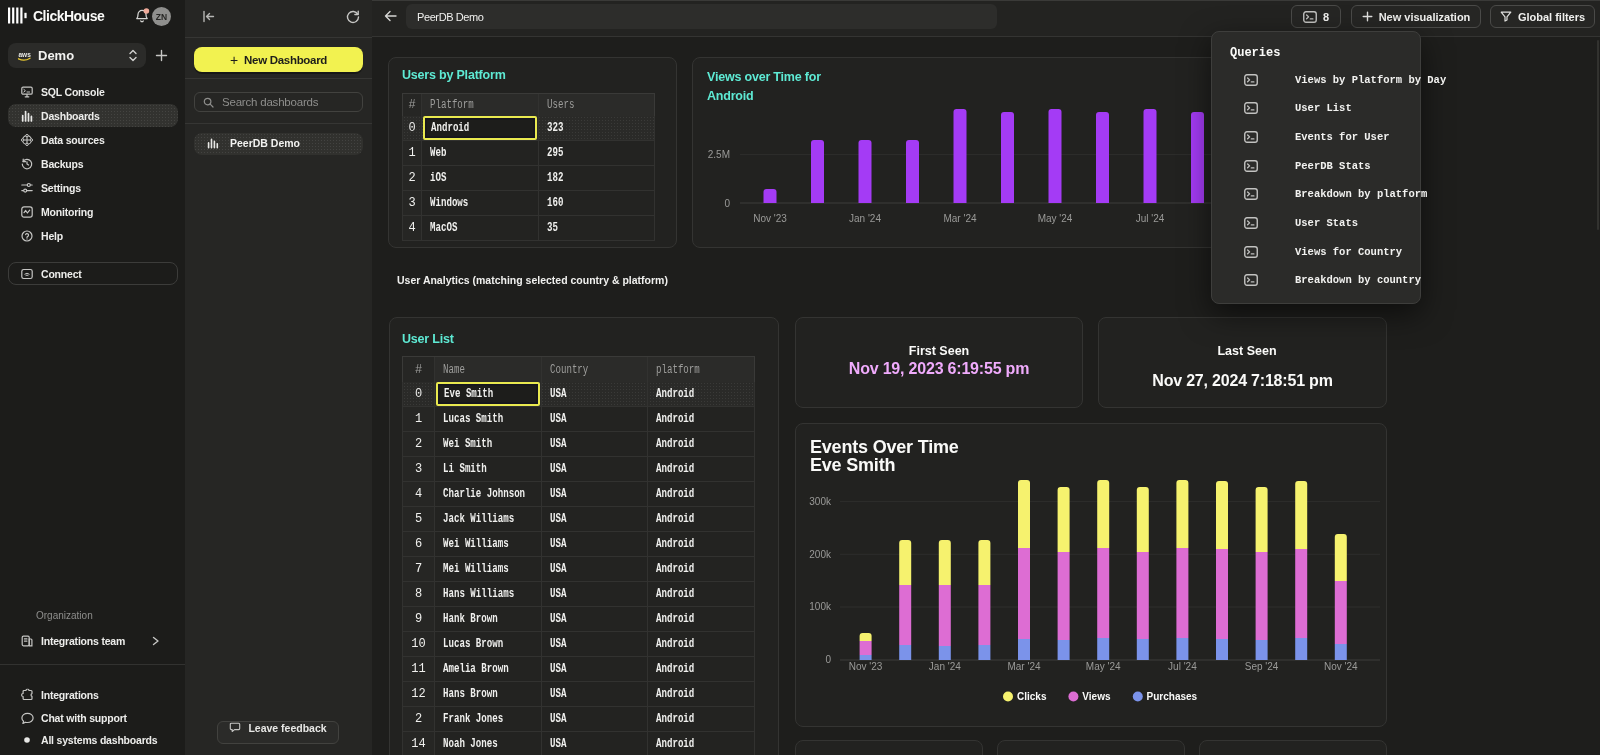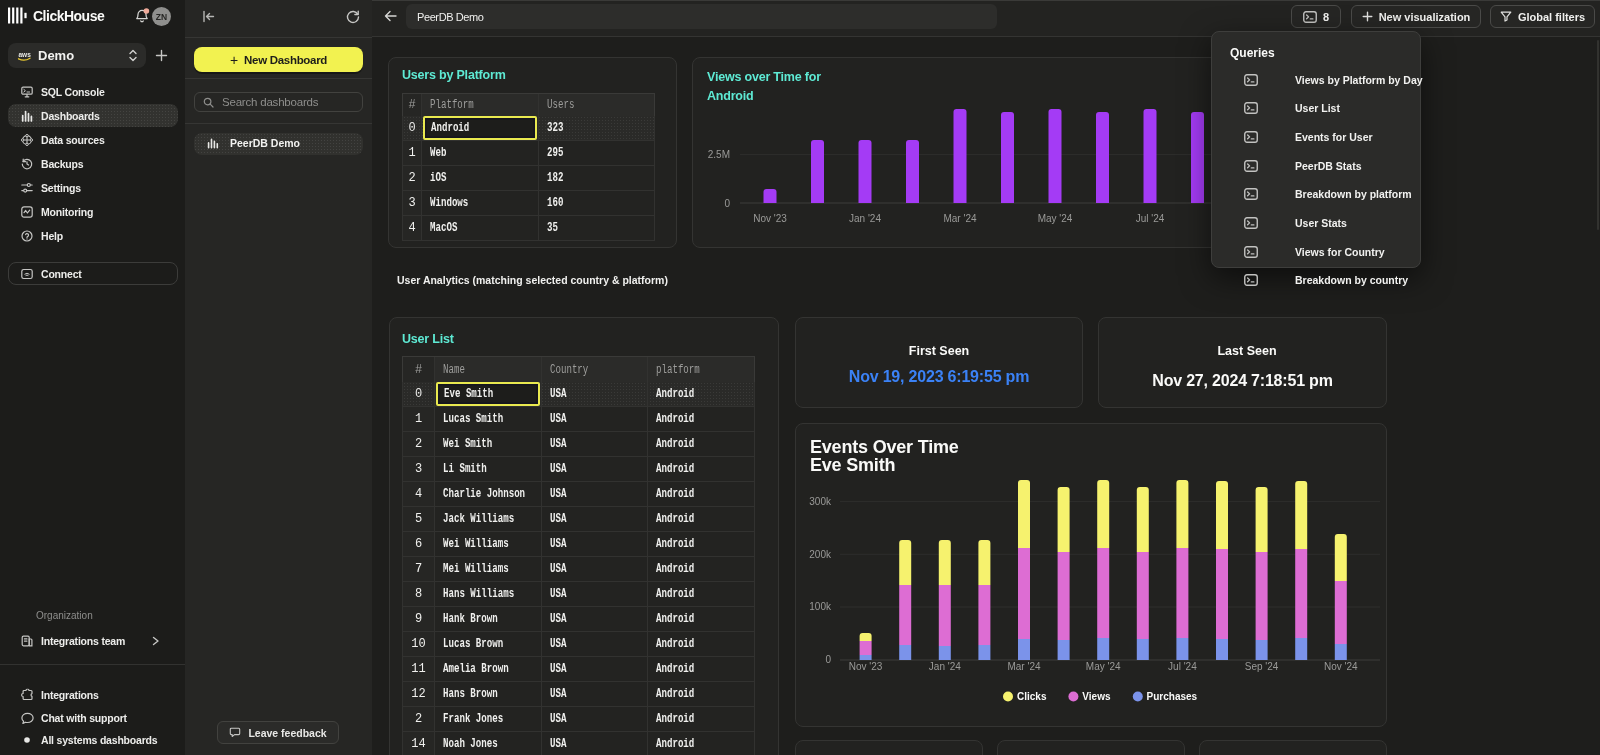--- a/index.html
+++ b/index.html
@@ -40,22 +40,22 @@
 .selcell { position:relative; padding-left:0; }
 .selcell span { position:absolute; left:1px; top:0px; right:1px; bottom:0px; border:2px solid #e9e94f;
   border-radius:2px; display:flex; align-items:center; padding-left:6px; background:#1d1d1b;
   box-shadow:inset 0 0 0 1.5px #15151f; }
 #t1 .num { width:19px; } #t1 .pf { width:117px; } #t1 .us { width:115px; }
 #t2 .num { width:32px; } #t2 .name { width:107px; } #t2 .country { width:106px; } #t2 .plat { width:106px; }
 #t2 .thead { height:26px; }
 
 .tick { fill:#9a9a98; font-size:10px; font-family:"Liberation Sans",sans-serif; }
 
-#dropdown { position:absolute; left:1211px; top:31px; width:210px; height:237px; background:#2b2b29;
-  border:1px solid #3e3e3c; border-radius:8px; box-shadow:0 10px 30px rgba(0,0,0,.55); z-index:20; }
+#dropdown { position:absolute; left:1211px; top:31px; width:210px; height:273px; background:#2b2b29;
+  border:1px solid #3e3e3c; border-radius:8px; box-shadow:0 10px 30px rgba(0,0,0,.55); z-index:20;font-family:Liberation Mono, monospace; }
 .qitem { position:absolute; left:32px; height:14px; display:flex; align-items:center; gap:9px; }
 .qitem span { color:#f2f2f0; font-size:10.5px; font-weight:600; white-space:nowrap;margin-left:28px; }
 </style></head>
 <body>
 
 <div id="sidebar">
   <svg class="abs" style="left:8px;top:7px" width="19" height="17" viewBox="0 0 19 17">
     <rect x="0" y="0.5" width="2.2" height="16" fill="#fff"></rect>
     <rect x="4.1" y="0.5" width="2.2" height="16" fill="#fff"></rect>
     <rect x="8.2" y="0.5" width="2.2" height="16" fill="#fff"></rect>
@@ -205,21 +205,21 @@
       </svg>
     <span style="margin-left:8px;color:#8e8e8c;font-size:11.5px;letter-spacing:-0.2px">Search dashboards</span>
   </div>
   <div class="abs" style="left:0;top:123px;width:187px;border-top:1px solid #363634"></div>
   <div class="abs" style="left:9px;top:133px;width:169px;height:22px;background-color:#31312e;background-image:radial-gradient(circle, #434341 0.6px, transparent 0.7px);background-size:3px 3px;border-radius:8px">
     <svg class="abs" style="left:13px;top:5px" width="12" height="11" viewBox="0 0 12 11">
         <path d="M1.6 9.8V4.9M4.5 9.8V1.4M7.4 9.8V3.4M10.3 9.8V5.7" stroke="#e8e8e6" stroke-width="1.6" stroke-linecap="round"></path>
       </svg>
     <span class="abs" style="left:36px;top:4px;color:#f2f2f0;font-size:10.5px;font-weight:700;white-space:nowrap">PeerDB Demo</span>
   </div>
-  <div class="abs" style="left:32px;top:721px;width:122px;height:23px;border:1px solid #42423f;border-radius:6px;background:#2b2b29;display:flex;align-items:center;justify-content:center;gap:7px">
+  <div class="abs" style="left:32px;top:721px;width:122px;height:23px;border:1px solid #42423f;border-radius:6px;background:#2b2b29;display:flex;justify-content:center;gap:7px">
     <svg width="12" height="11" viewBox="0 0 12 11">
         <path d="M2.3 1.2h7.4a1 1 0 0 1 1 1v4.4a1 1 0 0 1-1 1H5.5L3.2 9.5V7.6h-.9a1 1 0 0 1-1-1V2.2a1 1 0 0 1 1-1z" fill="none" stroke="#c6c6c4" stroke-width="1.1" stroke-linejoin="round"></path>
       </svg>
     <span style="color:#e8e8e6;font-size:10.5px;font-weight:600">Leave feedback</span>
   </div>
 </div>
 
 <div id="topbar"></div>
 <svg class="abs" style="left:384px;top:10px;z-index:5" width="13" height="12" viewBox="0 0 13 12">
   <path d="M12 6H1.5M6 1.5L1.5 6L6 10.5" fill="none" stroke="#d6d6d4" stroke-width="1.4" stroke-linecap="round" stroke-linejoin="round"></path>
@@ -533,21 +533,21 @@
         <i class="tx">USA</i>
       </div>
       <div class="c plat">
         <i class="tx">Android</i>
       </div>
     </div>
 </div>
 
 <div class="card" style="left:795px;top:317px;width:288px;height:91px"></div>
 <div class="abs" style="left:795px;top:344px;width:288px;text-align:center;color:#fafaf8;font-size:12.5px;font-weight:600">First Seen</div>
-<div class="abs" style="left:795px;top:368px;width:288px;text-align:center;color:#3b82f6;font-size:16px;font-weight:700;letter-spacing:-0.2px">Nov 19, 2023 6:19:55 pm</div>
+<div class="abs" style="left:795px;top:360px;width:288px;text-align:center;color:#f0abfc;font-size:16px;font-weight:700;letter-spacing:-0.2px">Nov 19, 2023 6:19:55 pm</div>
 
 <div class="card" style="left:1098px;top:317px;width:289px;height:91px"></div>
 <div class="abs" style="left:1098px;top:344px;width:298px;text-align:center;color:#fafaf8;font-size:12.5px;font-weight:700">Last Seen</div>
 <div class="abs" style="left:1098px;top:372px;width:289px;text-align:center;color:#fafaf8;font-size:16px;font-weight:700;letter-spacing:-0.2px">Nov 27, 2024 7:18:51 pm</div>
 
 <div class="card" style="left:795px;top:423px;width:592px;height:304px"></div>
 <div class="abs" style="left:810px;top:438px;color:#fafaf8;font-size:18px;font-weight:700;letter-spacing:-0.2px;line-height:18px">Events Over Time<br>Eve Smith</div>
 <svg class="abs" style="left:795px;top:423px" width="592" height="304">
   <line x1="45" y1="78.6" x2="585" y2="78.6" stroke="#2e2e2c"></line>
   <line x1="45" y1="131.3" x2="585" y2="131.3" stroke="#2e2e2c"></line>

